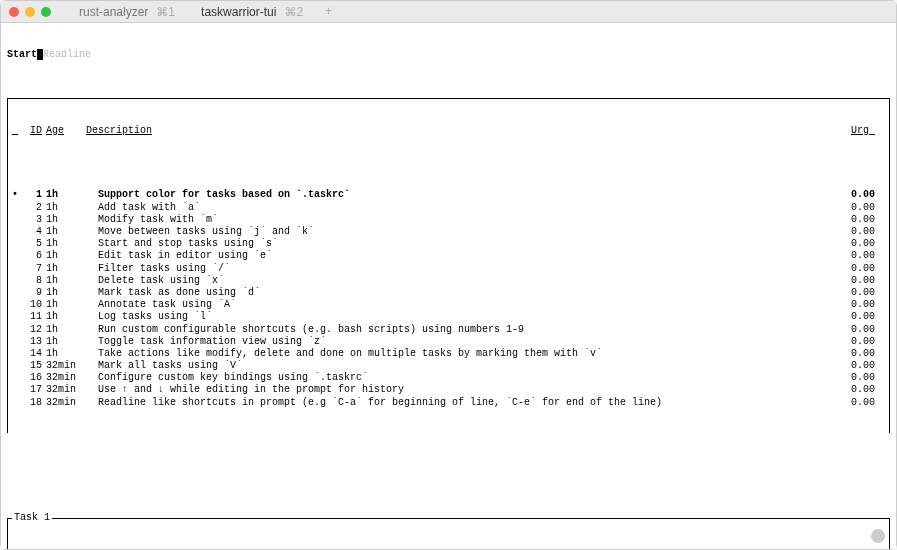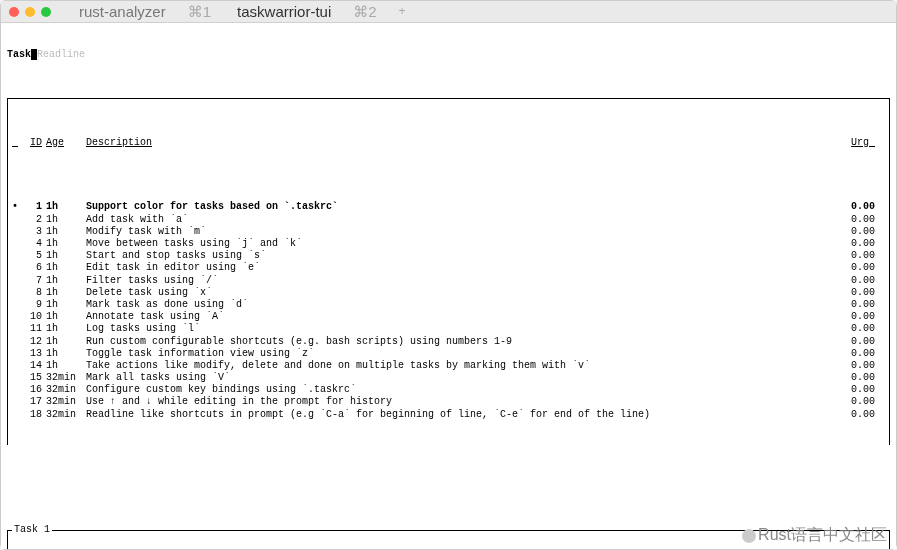--- a/index.html
+++ b/index.html
@@ -31,25 +31,25 @@
   padding: 0 8px;
   gap: 6px;
 }
 .traffic-lights { display: flex; gap: 6px; margin-right: 12px; }
 .dot { width: 10px; height: 10px; border-radius: 50%; }
 .dot.red { background: #ff5f57; }
 .dot.yellow { background: #febc2e; }
 .dot.green { background: #28c840; }
 .tab {
   font-family: -apple-system, sans-serif;
-  font-size: 15px;
+  font-size: 12px;
   color: #777;
   padding: 2px 10px;
   display: flex;
-  gap: 22px;
+  gap: 8px;
 }
 .tab.active { color: #333; }
 .tab-badge { color: #aaa; }
 .plus { color: #aaa; font-size: 12px; padding: 0 6px; }
 .term {
   flex: 1;
   background: #fff;
   padding: 2px 6px 4px 6px;
   line-height: 1.22;
   white-space: pre;
@@ -63,32 +63,32 @@
   border: 1px solid #000;
   padding: 0 4px 2px 4px;
   margin: 0;
 }
 fieldset > legend { padding: 0 2px; }
 .top-border {
   border: 1px solid #000;
   border-bottom: none;
   padding: 1px 4px 0 4px;
 }
-.hdr { display: flex; margin-top: 12px; }
+.hdr { display: flex; }
 .hdr .c-mark { width: 10px; }
 .hdr .c-id { width: 24px; text-align: right; padding-right: 4px; }
 .hdr .c-age { width: 40px; }
 .hdr .c-desc { flex: 1; }
 .hdr .c-urg { width: 34px; }
 .hdr.head { text-decoration: underline; }
 .row { display: flex; }
 .row .c-mark { width: 10px; }
 .row .c-id { width: 24px; text-align: right; padding-right: 4px; }
 .row .c-age { width: 40px; }
-.row .c-desc { flex: 1; overflow: hidden; }
+.row .c-desc { flex: 1; overflow: hidden; margin-left: 12px; }
 .row .c-urg { width: 34px; text-align: left; }
 .row.sel { font-weight: bold; }
 .watermark {
   position: absolute;
   bottom: 6px; right: 10px;
   font-family: sans-serif;
   font-size: 14px;
   color: #999;
   text-align: right;
   line-height: 1.2;
@@ -118,21 +118,21 @@
       <span class="tab-badge">⌘1</span>
     </div>
     <div class="tab active">
       <span>taskwarrior-tui</span>
       <span class="tab-badge">⌘2</span>
     </div>
     <div class="plus">+</div>
   </div>
 
   <div class="term">
-    <div class="tabs-row"><span class="tui-tab sel">Task</span><span class="cursor"></span><span class="tui-tab">Readline</span></div>
+    <div class="tabs-row"><span class="tui-tab sel">Start</span><span class="cursor"></span><span class="tui-tab">Readline</span></div>
 
     <div class="top-border">
       <div class="hdr head">
         <div class="c-mark"> </div>
         <div class="c-id">ID</div>
         <div class="c-age">Age</div>
         <div class="c-desc">Description</div>
         <div class="c-urg">Urg </div>
       </div>
       <div style="height:4px"></div>
@@ -150,14 +150,14 @@
       
     </fieldset>
 
     
 
     
   </div>
 </div>
 
 <div class="watermark">
-  <div class="main"><span class="wm-icon"></span><span>Rust语言中文社区</span></div>
+  <div class="main"><span class="wm-icon"></span></div>
 </div>
 
 </body></html>

